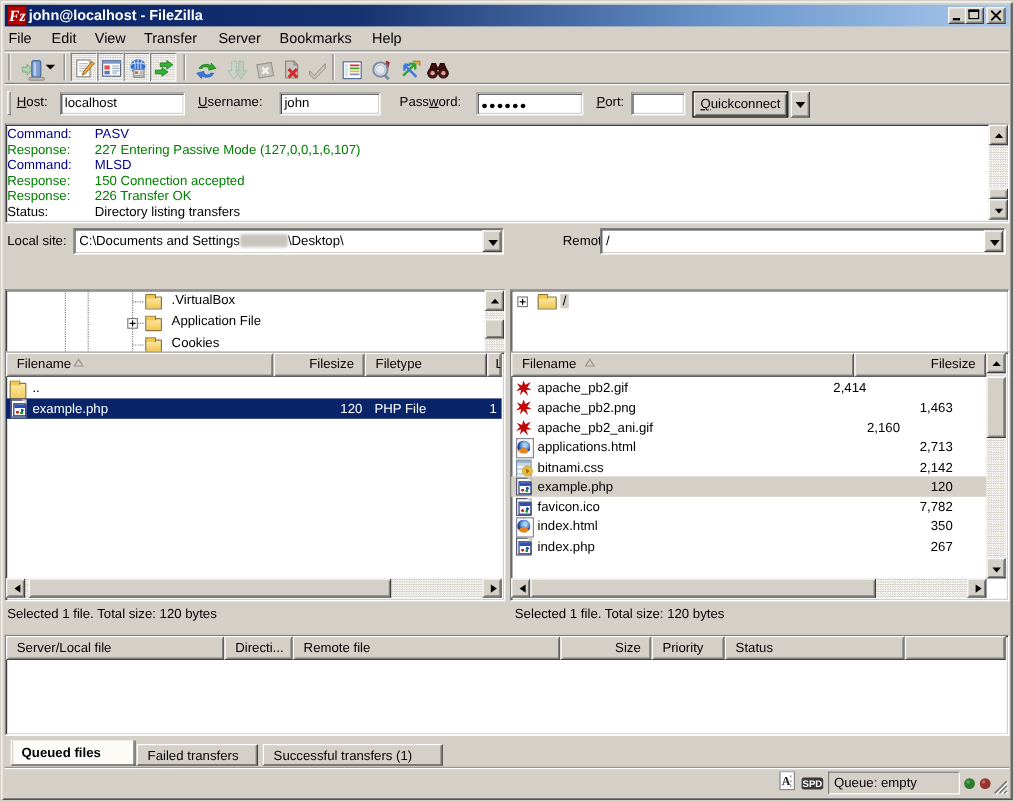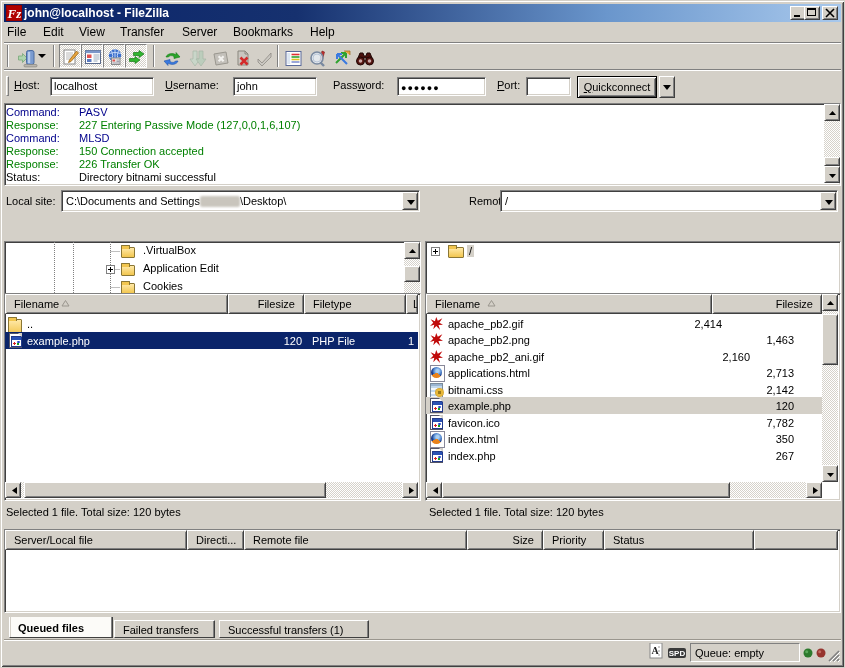--- a/index.html
+++ b/index.html
@@ -244,21 +244,21 @@
       <div class="arr-d" style="top:8px; left:3px;"></div>
     </div>
 </div>
 
 <div class="abs logbox sunk">
   <div class="logline c-cmd" style="top:2px;"><b>Command:</b><i>PASV</i></div>
   <div class="logline c-rsp" style="top:15px;"><b>Response:</b><i>227 Entering Passive Mode (127,0,0,1,6,107)</i></div>
   <div class="logline c-cmd" style="top:28px;"><b>Command:</b><i>MLSD</i></div>
   <div class="logline c-rsp" style="top:41px;"><b>Response:</b><i>150 Connection accepted</i></div>
   <div class="logline c-rsp" style="top:54px;"><b>Response:</b><i>226 Transfer OK</i></div>
-  <div class="logline c-st" style="top:67px;"><b>Status:</b><i>Directory bitnami successful</i></div>
+  <div class="logline c-st" style="top:67px;"><b>Status:</b><i>Directory listing transfers</i></div>
 
   <div class="abs" style="right:0; top:0; width:16px; height:79px;">
     <div class="strack" style="left:0; top:0; width:16px; height:79px;"></div>
     <div class="sbtn" style="left:0; top:0; width:16px; height:17px;">
         <svg width="9" height="9" viewBox="0 0 9 9">
           <path d="M4.5 2 L8 6 L1 6 Z" fill="#000"></path>
         </svg>
       </div>
     <div class="sthumb" style="left:0; top:53px; width:16px; height:9px;"></div>
     <div class="sbtn" style="left:0; top:62px; width:16px; height:17px;">
@@ -295,21 +295,21 @@
         <line x1="105.5" y1="0" x2="105.5" y2="71"></line>
         <line x1="105.5" y1="9.5" x2="115" y2="9.5"></line>
         <line x1="105.5" y1="27.5" x2="115" y2="27.5"></line>
         <line x1="105.5" y1="45.5" x2="115" y2="45.5"></line>
         <line x1="105.5" y1="63.5" x2="115" y2="63.5"></line>
       </g>
     </svg>
     <div class="abs foldy" style="left:116px; top:2px; width:14px;"></div>
       <div class="abs tlbl" style="left:138px; top:2px;">.VirtualBox</div>
     <div class="abs foldy" style="left:116px; top:20px; width:14px;"></div>
-      <div class="abs tlbl" style="left:138px; top:20px;">Application Edit</div>
+      <div class="abs tlbl" style="left:138px; top:20px;">Application File</div>
     <div class="abs foldy" style="left:116px; top:38px; width:14px;"></div>
       <div class="abs tlbl" style="left:138px; top:38px;">Cookies</div>
     <div class="abs foldy" style="left:116px; top:56px; width:14px;"></div>
       <div class="abs tlbl" style="left:138px; top:56px;">Desktop</div>
     <div class="plus" style="left:101px; top:23px;"></div>
     <div class="plus minus" style="left:101px; top:59px;"></div>
 
     <div class="abs" style="right:0; top:0; width:16px; height:71px;">
       <div class="strack" style="left:0; top:0; width:16px; height:71px;"></div>
       <div class="sbtn" style="left:0; top:0; width:16px; height:17px;">

